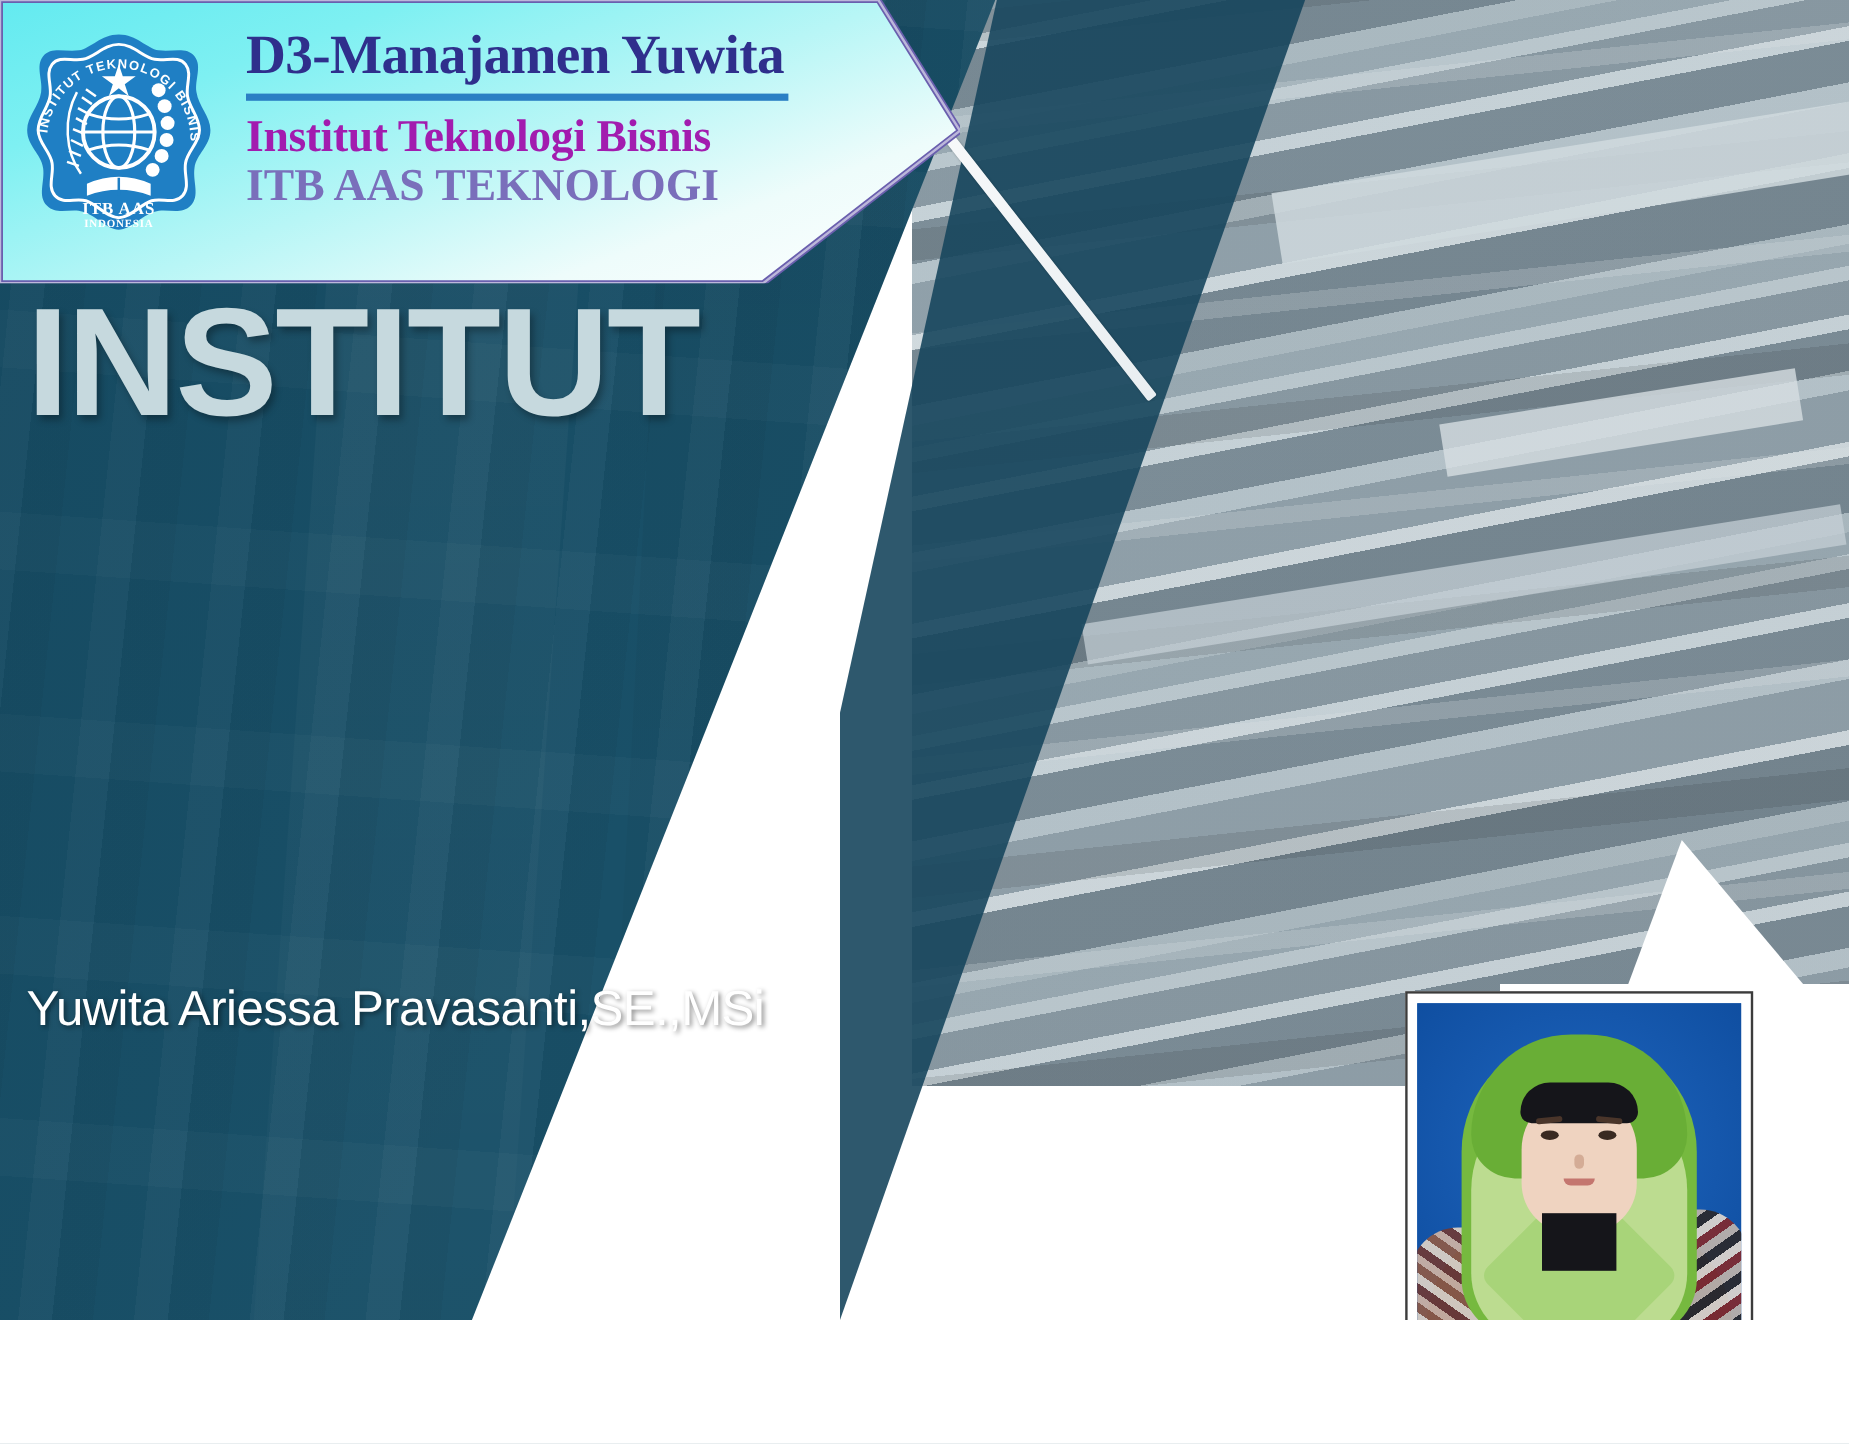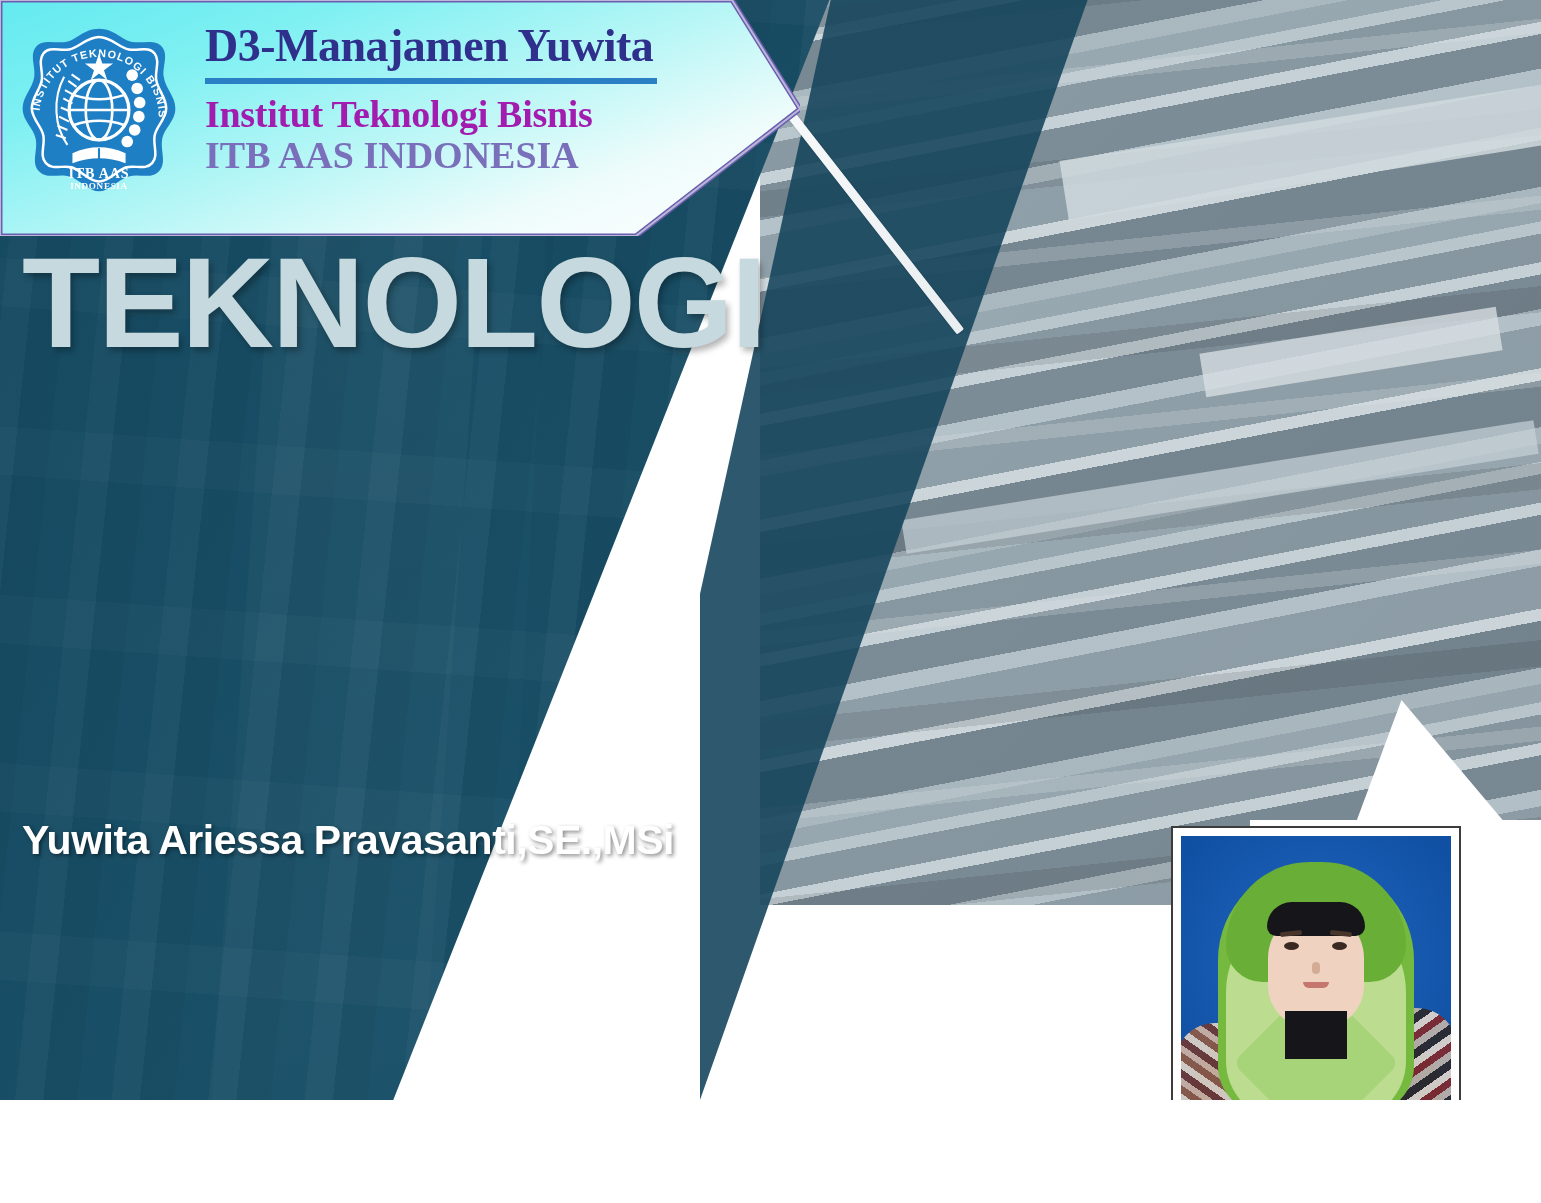--- a/index.html
+++ b/index.html
@@ -277,21 +277,21 @@
     text-shadow: 3px 4px 6px rgba(0,0,0,0.30);
   }
   .slide-title .t-line { display: block; }
 
   
   .author {
     position: absolute;
     left: 22px;
     top: 817px;
     font-family: "Liberation Sans", sans-serif;
-    font-weight: bold;
+    font-weight: normal;
     font-size: 41px;
     letter-spacing: -0.5px;
     color: #ffffff;
     text-shadow: 2px 2px 4px rgba(0,0,0,0.45);
     white-space: nowrap;
   }
 
   
   .portrait-frame {
     position: absolute;
@@ -576,25 +576,25 @@
 
       <text x="100" y="186" text-anchor="middle" font-family="&quot;Liberation Serif&quot;, serif" font-size="17" font-weight="bold" fill="#ffffff" letter-spacing="1">ITB AAS</text>
       <text x="100" y="199" text-anchor="middle" font-family="&quot;Liberation Serif&quot;, serif" font-size="11" font-weight="bold" fill="#ffffff" letter-spacing="0.8">INDONESIA</text>
     </svg>
   </div>
 
   <div class="banner-text">
     <div class="banner-line1">D3-Manajamen Yuwita</div>
     <div class="banner-rule"></div>
     <div class="banner-line2">Institut Teknologi Bisnis</div>
-    <div class="banner-line3">ITB AAS INDONESIA</div>
+    <div class="banner-line3">ITB AAS TEKNOLOGI</div>
   </div>
 
   <div class="slide-title">
-    <span class="t-line">TEKNOLOGI</span>
+    <span class="t-line">INSTITUT</span>
   </div>
 
   <div class="author">Yuwita Ariessa Pravasanti,SE.,MSi</div>
 
   <div class="portrait-frame">
     <div class="portrait">
       <div class="bg"></div>
       <div class="body"></div>
       <div class="shoulder-l"></div>
       <div class="shoulder-r"></div>

